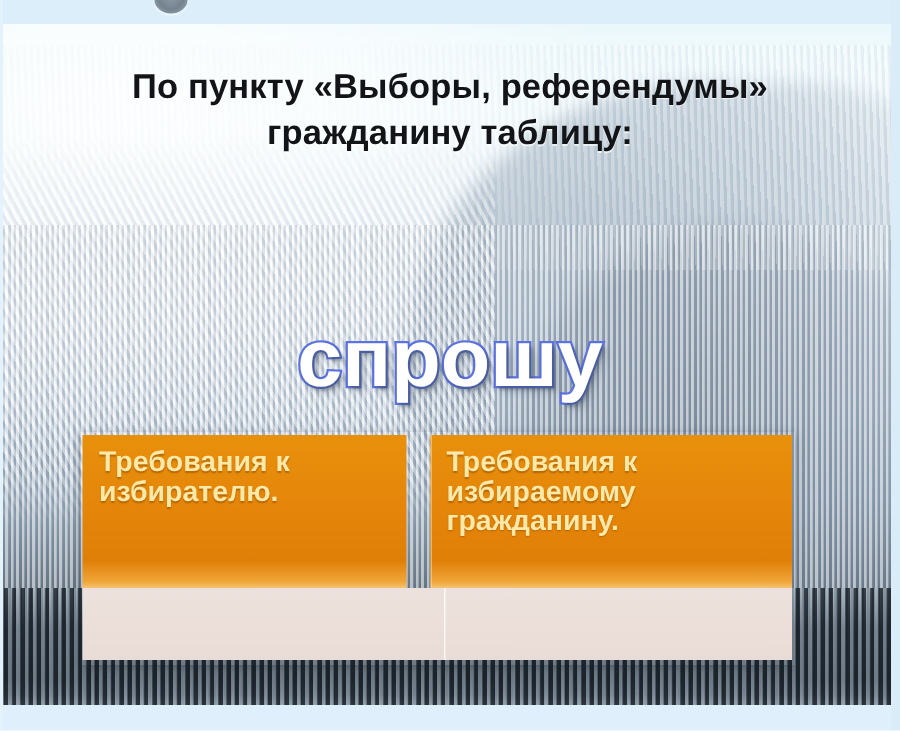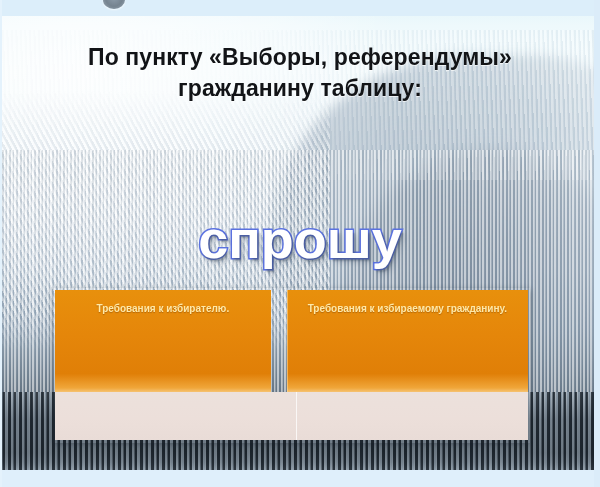--- a/index.html
+++ b/index.html
@@ -225,25 +225,24 @@
     width: 473px;
     border-collapse: collapse;
   }
   .table-header-row { display: flex; height: 102px; }
   .th {
     position: relative;
     box-sizing: border-box;
     padding: 9px 11px 0 11px;
     background: linear-gradient(180deg, #e8900c 0%, #e5860a 45%, #e07f07 82%, #f0a63a 96%, #f6c372 100%);
     color: #ffe9a8;
-    font-size: 10px;
+    font-size: 19px;
     font-weight: bold;
     line-height: 19.5px;
     text-shadow: 0 1px 1px rgba(120,60,0,0.45);
-    text-align: center;
   }
   .th-1 { width: 241px; }
   .th-2 { width: 270px; margin-left: 16px; }
   .th-2::before {
     content: "";
     position: absolute;
     left: 0; top: 0; bottom: 0;
     width: 1px;
     background: rgba(255,220,160,0.55);
   }

